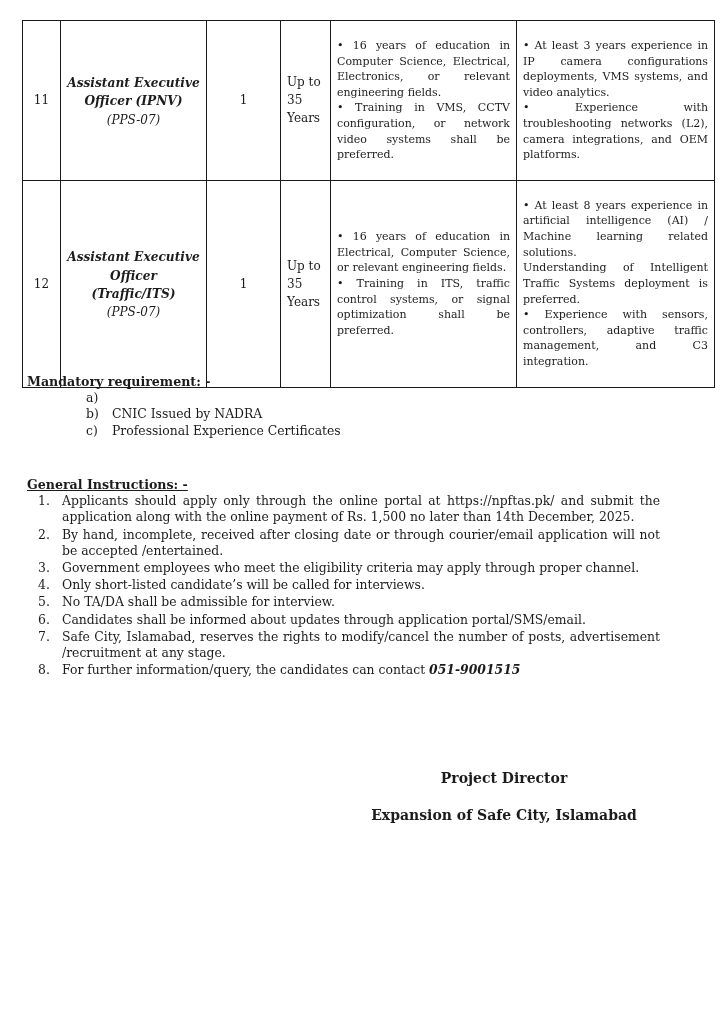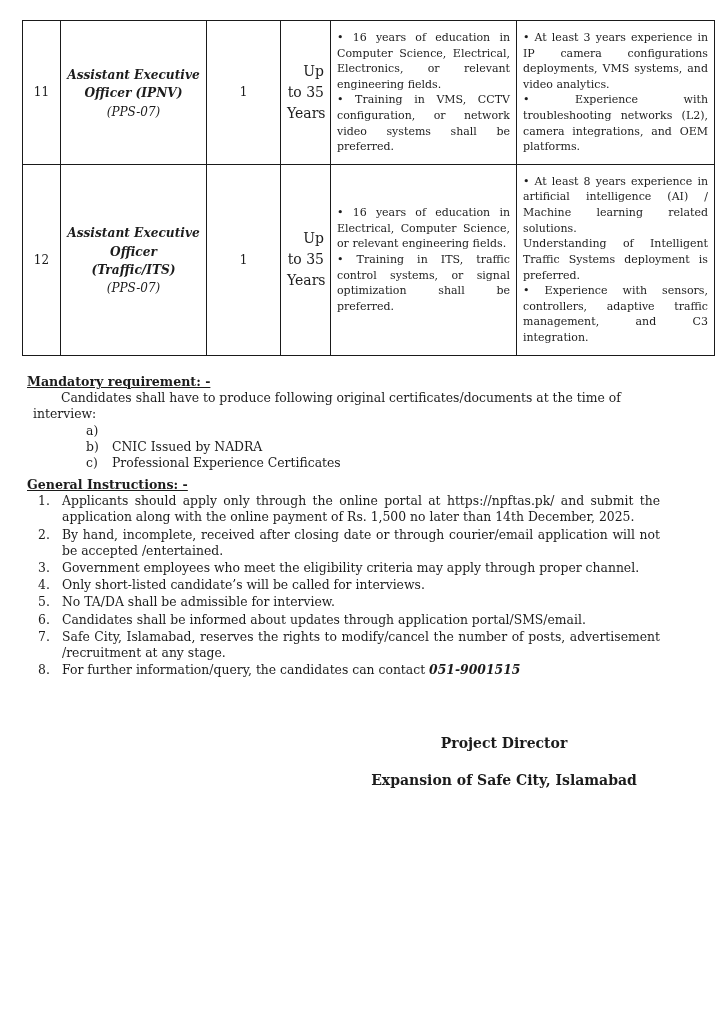--- a/index.html
+++ b/index.html
@@ -14,29 +14,29 @@
 
   
   table.jobs {
     position:absolute; top:20px; left:22px;
     width:692px;
     border-collapse:collapse;
     table-layout:fixed;
   }
   table.jobs td {
     border:1.5px solid #1a1a1a;
-    padding:9px 6px;
+    padding:17px 6px;
     vertical-align:middle;
   }
   td.c-sr    { text-align:center; font-size:12px; }
   td.c-pos   { text-align:center;font-style:italic; }
   .pos-title { font-weight:bold; font-size:12.2px; line-height:1.5; }
   .pos-scale { font-size:12px; margin-top:2px; }
   td.c-posts { text-align:center; font-size:12px; }
-  td.c-age   { text-align:right; font-size:14px; line-height:1.5; padding:3px 3px; }
+  td.c-age   { text-align:left; font-size:12px; line-height:1.5; padding:3px 3px; }
   td.c-edu, td.c-exp {
     vertical-align:top;
     font-size:11px;
     line-height:1.42;
     padding:4px 6px;
   }
   .cell-para { text-align:justify; }
 
   
   .section { position:absolute; left:27px; width:633px; font-size:12.4px; line-height:16.2px; }
@@ -45,21 +45,21 @@
   .abc-item   { display:flex; margin-left:59px; }
   .abc-marker { width:26px; flex:none; }
 
   .gi-item  { display:flex; margin-bottom:1px; }
   .gi-num   { width:24px; flex:none; padding-left:11px; }
   .gi-text  { flex:1; text-align:justify; }
   .bold     { font-weight:bold;font-style:italic; }
 
   
   .signature {
-    position:absolute; top:735px; left:330px; width:348px;
+    position:absolute; top:770px; left:330px; width:348px;
     text-align:center; font-weight:bold; font-size:14px;
   }
   .sig-line2 { margin-top:21px; }
 </style>
 </head>
 <body>
 
 <div class="page">
 
   <table class="jobs">
@@ -107,21 +107,20 @@
         <div class="cell-para">• Experience with sensors, controllers, adaptive traffic management, and C3 integration.</div>
       </td>
     </tr>
   </tbody>
     </table>
 
   <div class="section" style="top:374px">
     <div>
       <span class="sec-heading">Mandatory requirement: -</span>
     </div>
-    <p class="mand-intro">Candidates shall have to produce following original certificates/documents at the time of interview:</p>
     <div class="abc-item">
       <span class="abc-marker">a)</span>
     </div>
     <div class="abc-item">
       <span class="abc-marker">b)</span>
       <span>CNIC Issued by NADRA</span>
     </div>
     <div class="abc-item">
       <span class="abc-marker">c)</span>
       <span>Professional Experience Certificates</span>

